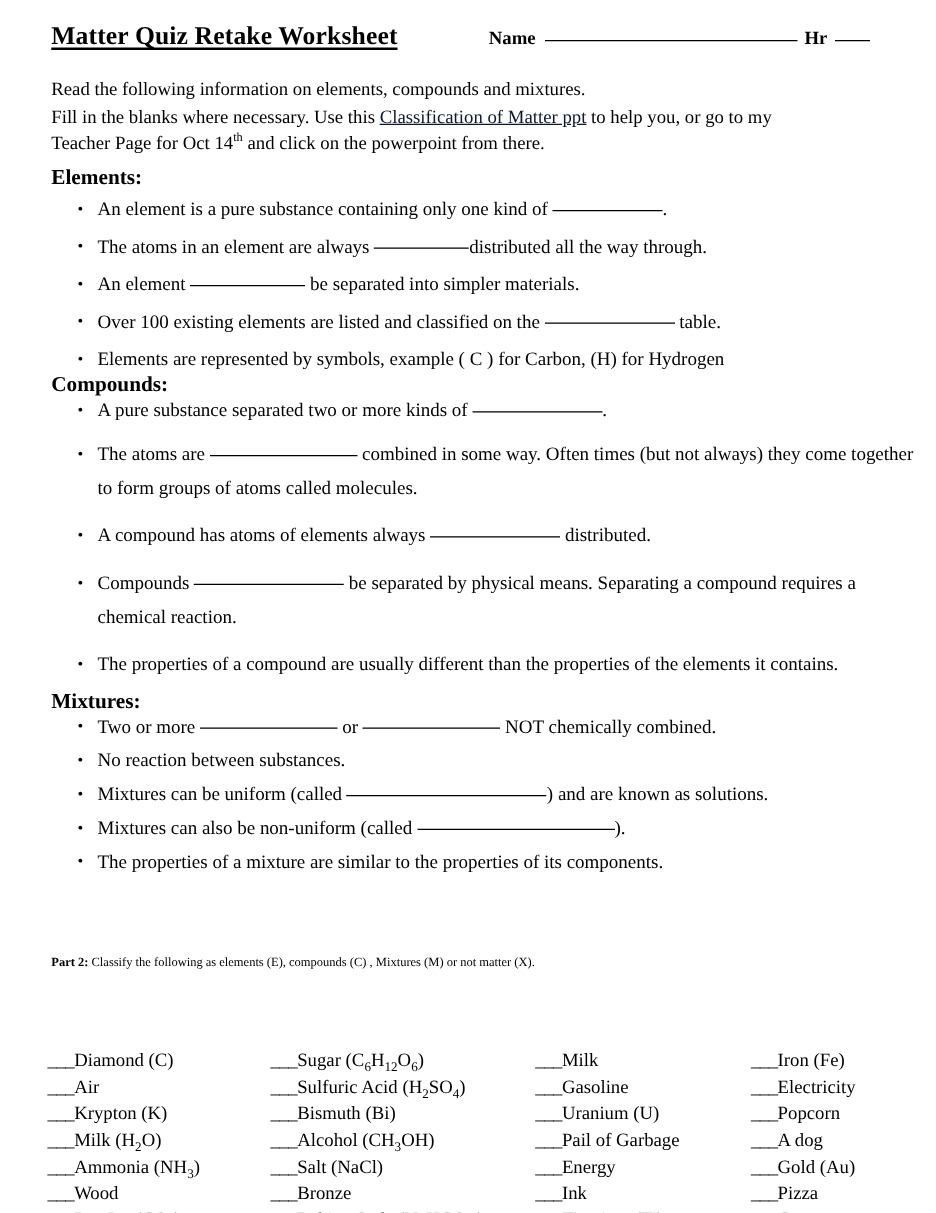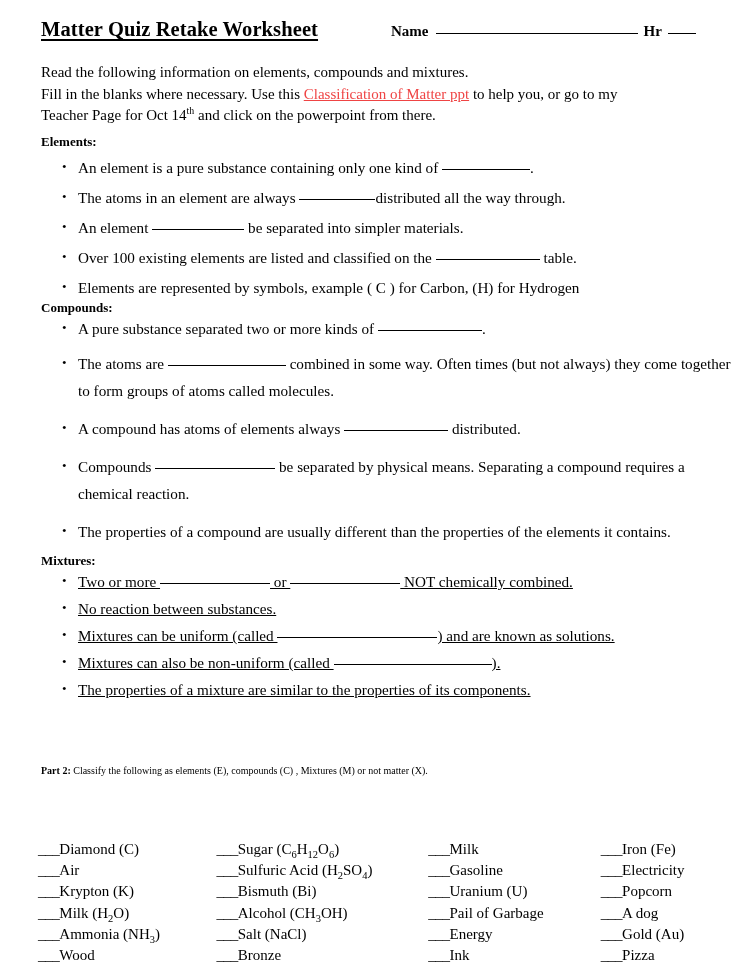--- a/index.html
+++ b/index.html
@@ -64,28 +64,28 @@
   .intro {
     position: absolute;
     left: 41px;
     top: 62px;
     width: 680px;
     font-size: 15px;
     line-height: 21.5px;
   }
   .intro .line { white-space: nowrap; }
   a.link {
-    color: #ef4444;
+    color: #0f172a;
   }
   sup { font-size: 0.66em; vertical-align: super; line-height: 0; }
 
   
   .section { position: absolute; left: 41px; width: 690px; }
   .section-title {
-    font-size: 13px;
+    font-size: 17px;
     font-weight: bold;
     margin: 0 0 0 0;
     line-height: 20px;
   }
   ul.bullets {
     list-style: none;
     margin: 0;
     padding: 0;
   }
   ul.bullets > li {
@@ -102,21 +102,21 @@
     font-size: 13px;
   }
   
   .sec-elements ul.bullets > li { margin-top: 10px; }
   .sec-elements ul.bullets > li:first-child { margin-top: 6px; }
 
   
   .sec-compounds ul.bullets > li { margin-top: 11px; line-height: 27px; }
   .sec-compounds ul.bullets > li:first-child { margin-top: 1px; line-height: 20px; }
 
-  .sec-mixtures ul.bullets > li { margin-top: 7px; text-decoration: underline; }
+  .sec-mixtures ul.bullets > li { margin-top: 7px; }
   .sec-mixtures ul.bullets > li:first-child { margin-top: 1px; }
 
   .blank {
     display: inline-block;
     border-bottom: 1.3px solid #000;
     height: 0;
     position: relative;
     top: -3px;
   }
 

